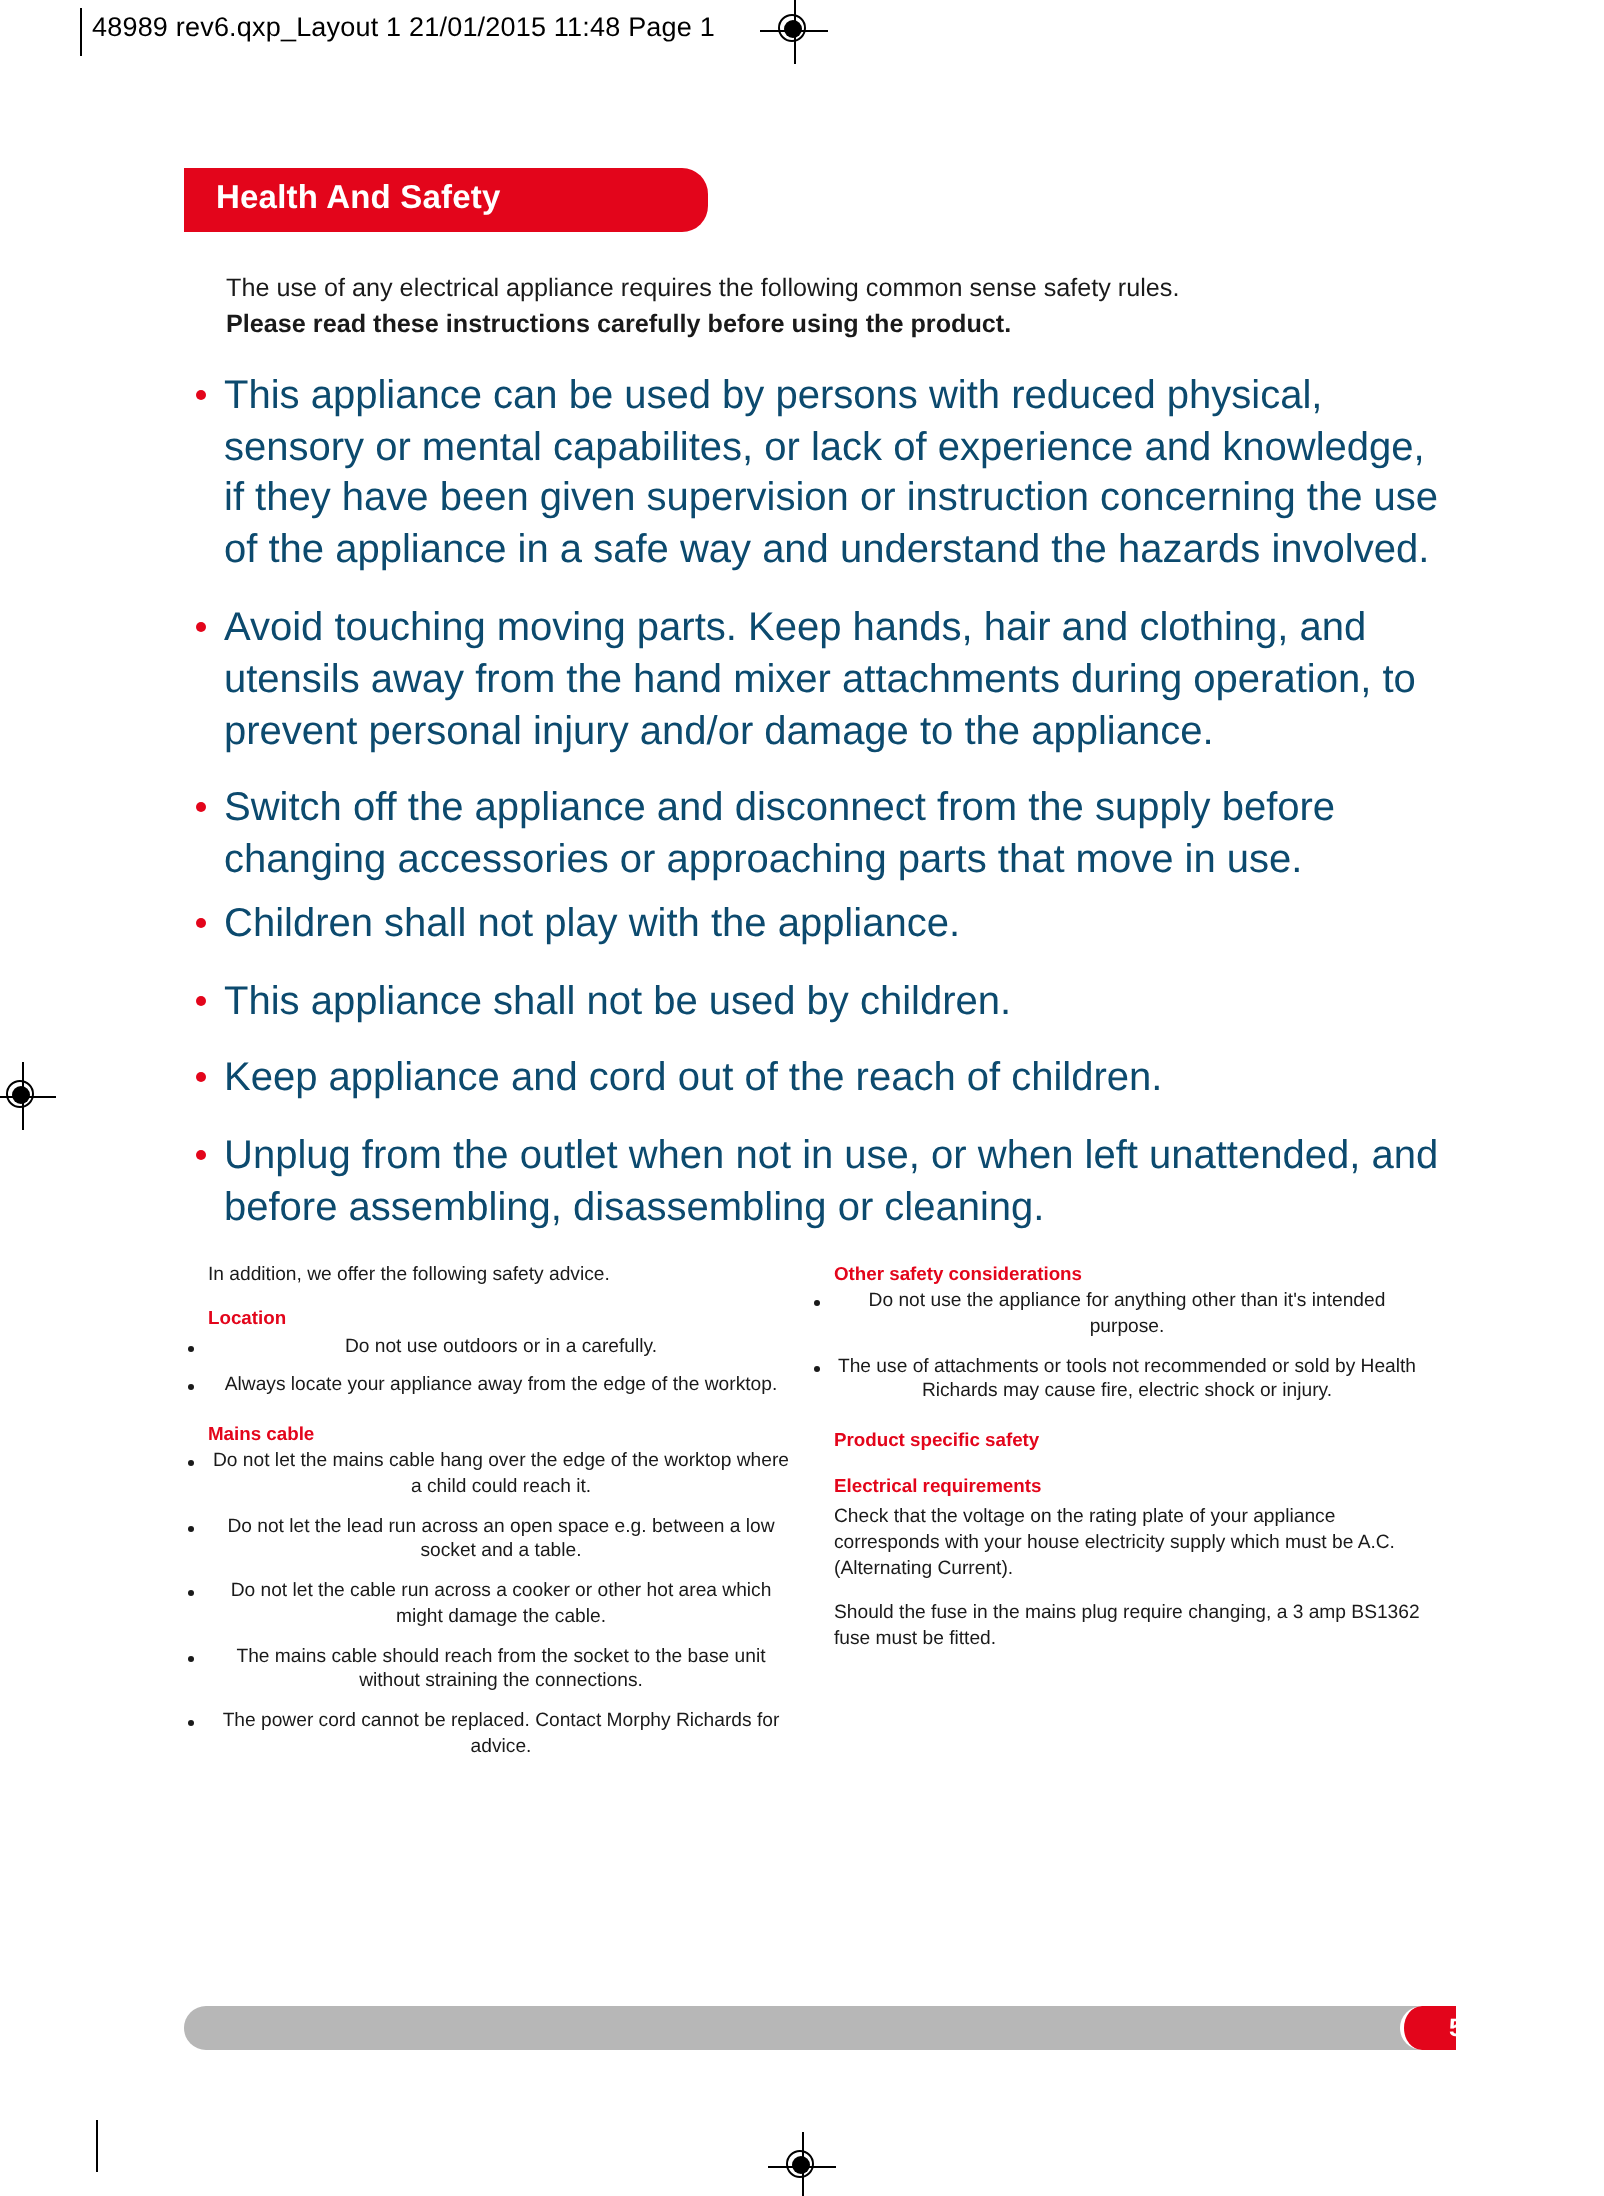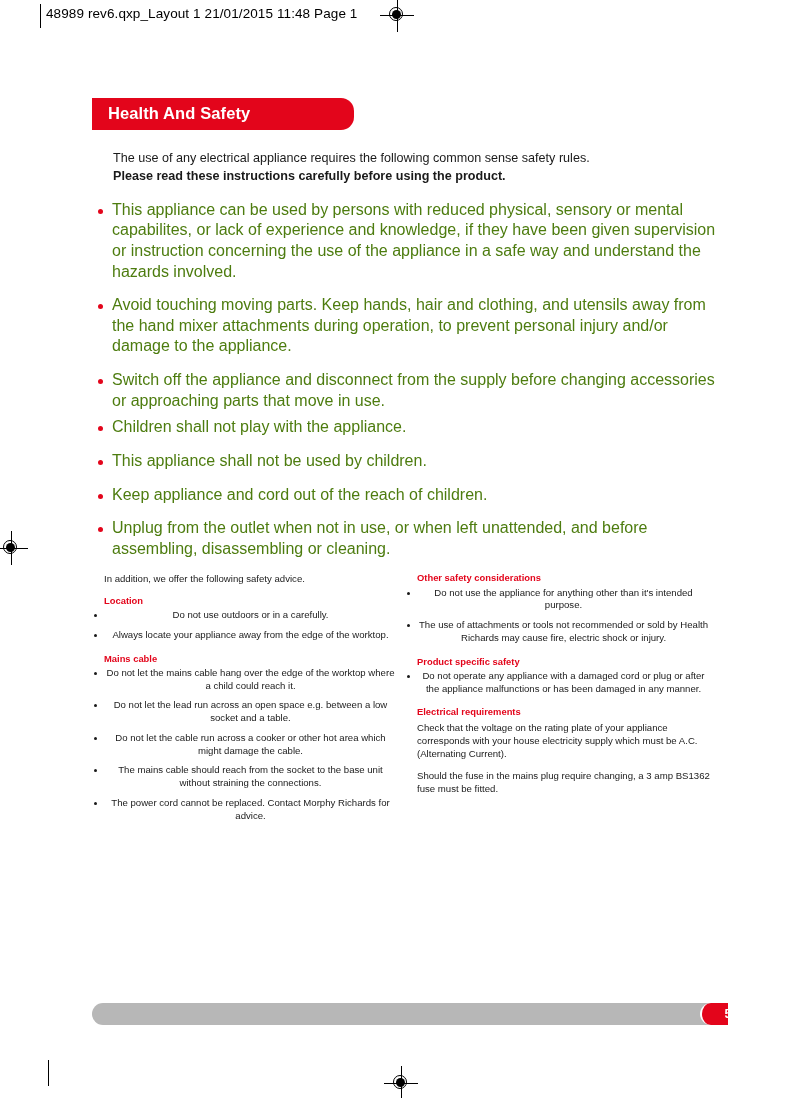--- a/index.html
+++ b/index.html
@@ -85,21 +85,21 @@
     left: -4px;
     height: 1px;
     width: 34px;
     background: #000;
   }
 
   
   .content {
     position: absolute;
     left: 92px;
-    top: 98px;
+    top: 84px;
     width: 628px;
   }
 
   
   .section-banner {
     display: inline-block;
     background: var(--brand, #E3051B);
     color: #ffffff;
     font-size: 16.5px;
     font-weight: bold;
@@ -124,23 +124,23 @@
   
   .main-list {
     margin: 14px 0 0 0;
     padding: 0;
     list-style: none;
   }
   .main-list li {
     position: relative;
     padding-left: 20px;
     margin-bottom: 13px;
-    font-size: 16px;
+    font-size: 20px;
     line-height: 1.29;
-    color: #4d7c0f;
+    color: #0c4a6e;
   }
   .main-list li:before {
     content: "";
     position: absolute;
     left: 6px;
     top: 9px;
     width: 5px;
     height: 5px;
     border-radius: 50%;
     background: var(--brand, #E3051B);
@@ -321,23 +321,20 @@
 
       <div class="col col-right">
 
         <p class="sp-head">Other safety considerations</p>
         <ul class="sp-list">
           <li>Do not use the appliance for anything other than it's intended purpose.</li>
           <li>The use of attachments or tools not recommended or sold by Health Richards may cause fire, electric shock or injury.</li>
         </ul>
 
         <p class="sp-head spaced">Product specific safety</p>
-        <ul class="sp-list">
-          <li>Do not operate any appliance with a damaged cord or plug or after the appliance malfunctions or has been damaged in any manner.</li>
-        </ul>
 
         <p class="sp-head spaced">Electrical requirements</p>
         <p class="sp-para">Check that the voltage on the rating plate of your appliance corresponds with your house electricity supply which must be A.C. (Alternating Current).</p>
         <p class="sp-para">Should the fuse in the mains plug require changing, a 3 amp BS1362 fuse must be fitted.</p>
       </div>
 
     </div>
   </div>
 
   <div class="footer">

